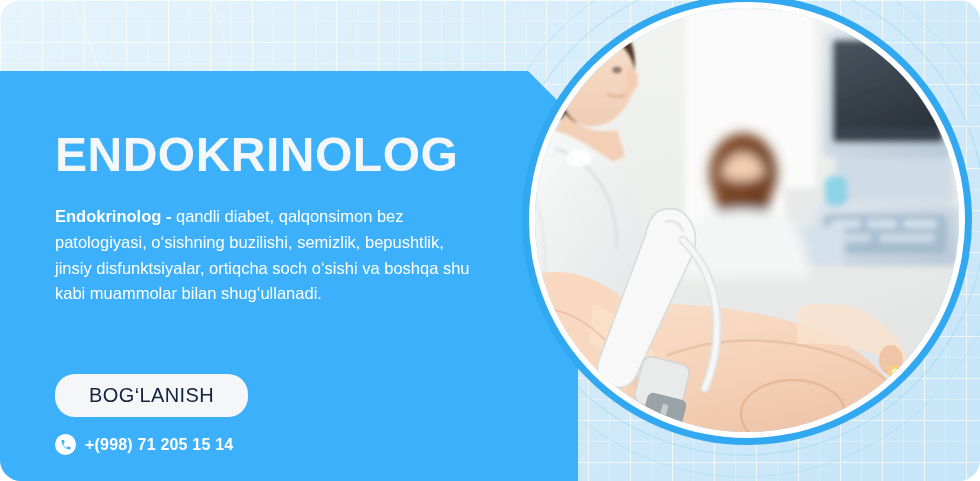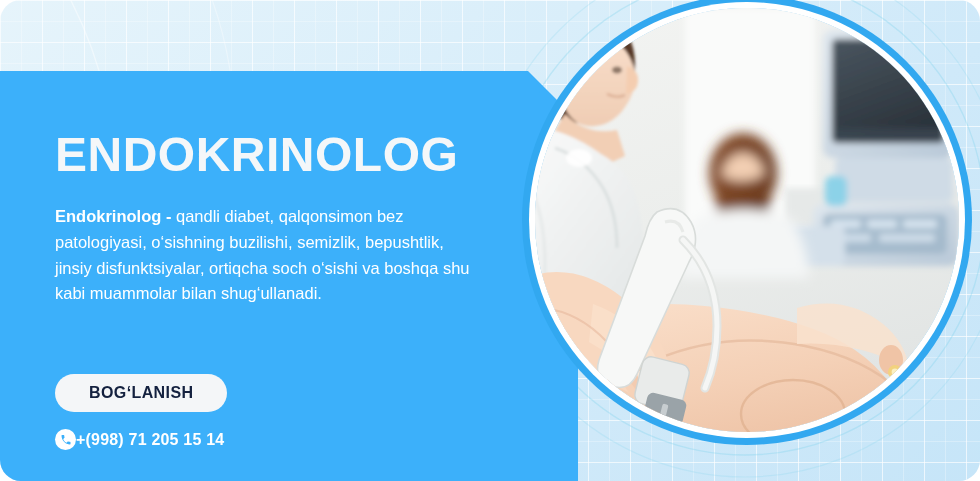--- a/index.html
+++ b/index.html
@@ -96,32 +96,33 @@
   .cta-wrap {
     position: absolute;
     left: 55px;
     top: 374px;
     z-index: 6;
   }
   .cta-button {
     display: inline-block;
     background: #f4f6f8;
     color: #14213f;
-    font-size: 16px;
-    font-weight: 700;
+    font-size: 20px;
+    font-weight: 400;
     letter-spacing: 0.4px;
     padding: 10px 34px;
     border: none;
     border-radius: 20px;
     cursor: pointer;
     font-family: "Liberation Sans", sans-serif;
   }
   .phone-row {
     display: flex;
     align-items: center;
+    gap: 9px;
     margin-top: 17px;
   }
   .phone-icon {
     width: 21px;
     height: 21px;
     border-radius: 50%;
     background: #ffffff;
     display: flex;
     align-items: center;
     justify-content: center;

